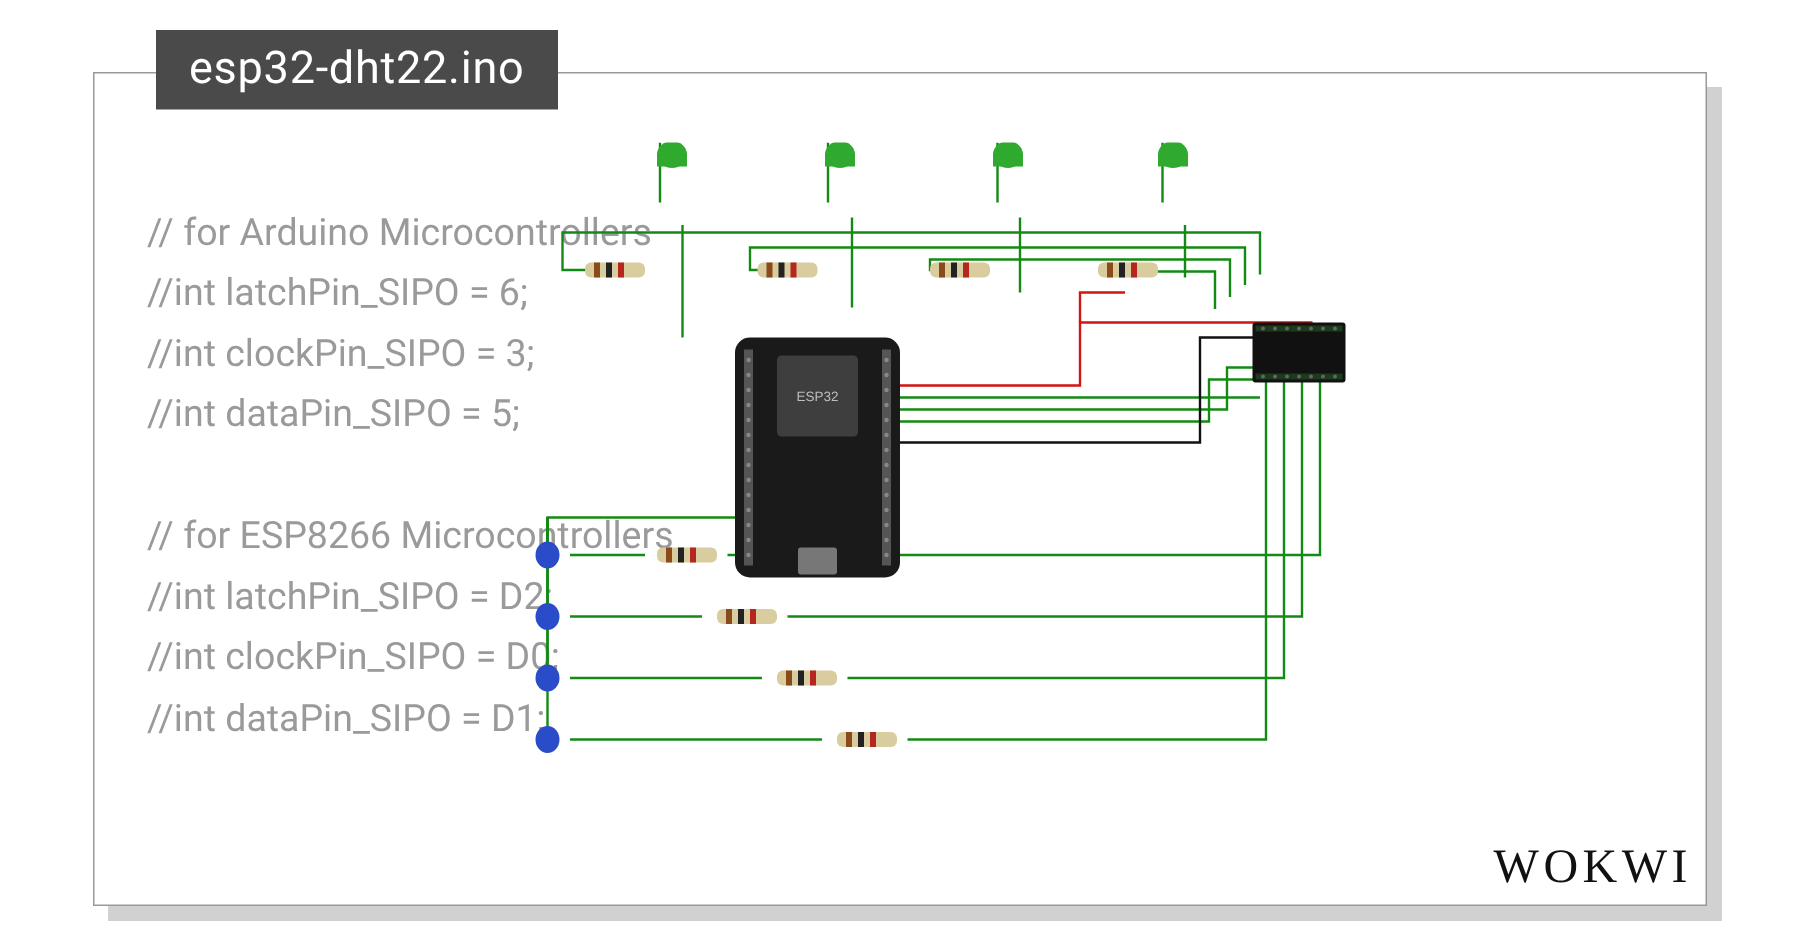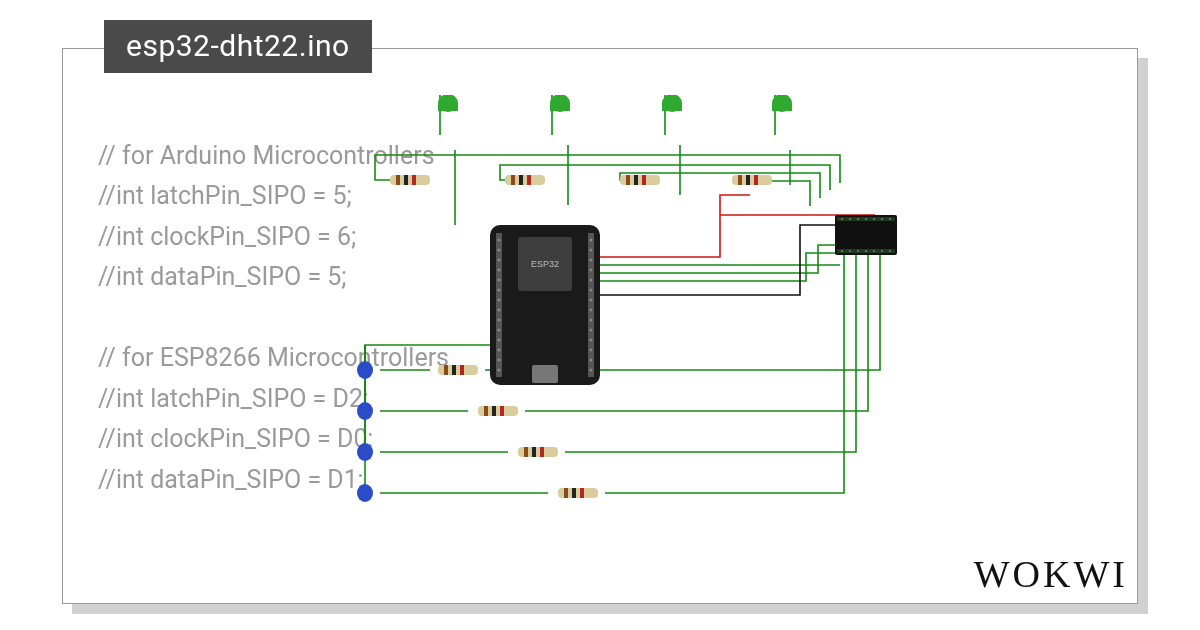--- a/index.html
+++ b/index.html
@@ -48,40 +48,40 @@
     left: 320px;
     top: 95px;
     width: 760px;
     height: 450px;
     pointer-events: none;
   }
   .brand {
     position: absolute;
     right: 72px;
     bottom: 34px;
-    font-size: 38px;
+    font-size: 32px;
     letter-spacing: 3px;
     font-weight: 500;
     font-family: "Comic Sans MS", "Segoe Script", cursive;
     color: #111;
   }
 </style>
 </head>
 <body>
 
 <div class="card"></div>
 
 <div class="tab">
   <span>esp32-dht22.ino</span>
 </div>
 
 <div class="code">
 <span>// for Arduino Microcontrollers</span>
-<span>//int latchPin_SIPO = 5;</span>
-<span>//int clockPin_SIPO = 6;</span>
+<span>//int latchPin_SIPO = 6;</span>
+<span>//int clockPin_SIPO = 3;</span>
 <span>//int dataPin_SIPO = 5;</span>
 <span></span>
 <span>// for ESP8266 Microcontrollers</span>
 <span>//int latchPin_SIPO = D2;</span>
 <span>//int clockPin_SIPO = D0;</span>
 <span>//int dataPin_SIPO = D1;</span>
 </div>
 
 <svg class="circuit" viewBox="0 0 760 450">
 

